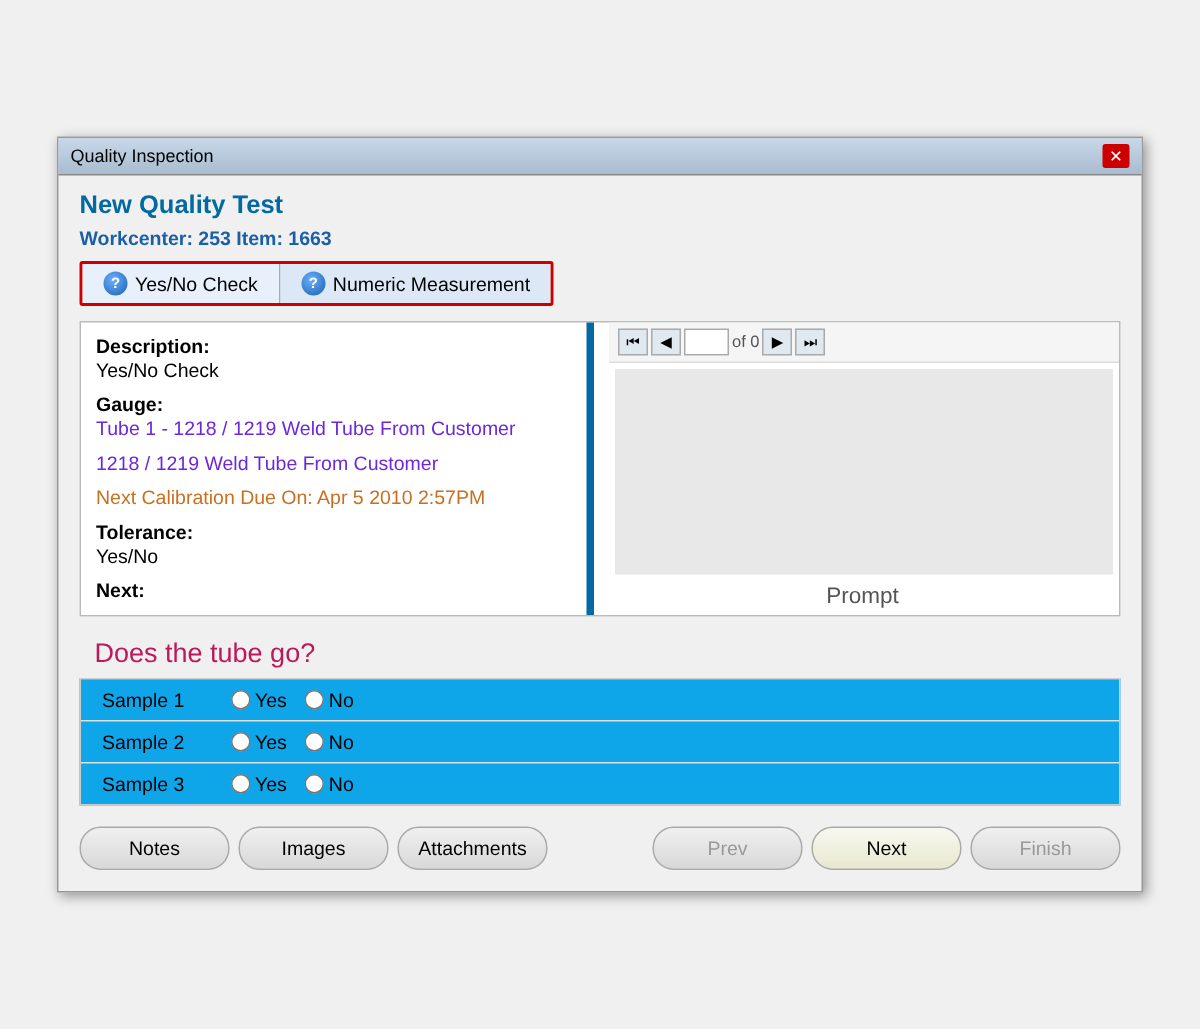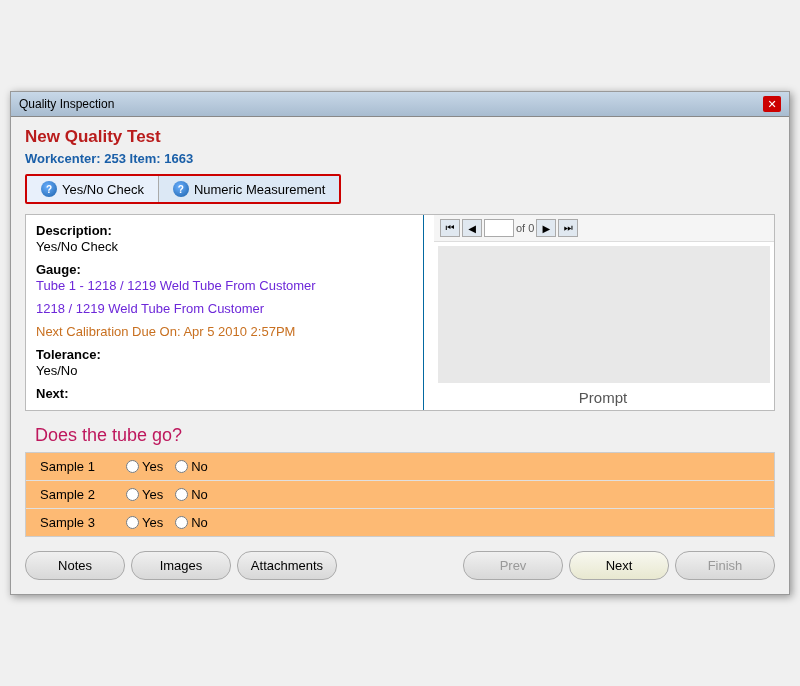--- a/index.html
+++ b/index.html
@@ -8,21 +8,21 @@
       font-size: 13px;
       background: #f0f0f0;
       display: flex;
       justify-content: center;
       align-items: center;
       width: 800px;
       height: 686px;
       overflow: hidden;
     }
     .window {
-      width: 780px;
+      width: 724px;
       background: #f0f0f0;
       border: 1px solid #999;
       box-shadow: 2px 2px 8px rgba(0,0,0,0.4);
     }
     .title-bar {
       background: linear-gradient(to bottom, #c8d8e8, #a8bcd0);
       padding: 4px 8px;
       display: flex;
       align-items: center;
       justify-content: space-between;
@@ -42,21 +42,21 @@
       cursor: pointer;
       display: flex;
       align-items: center;
       justify-content: center;
       border-radius: 2px;
     }
     .content {
       padding: 10px 14px 10px 14px;
     }
     .page-title {
-      color: #b91c1c;
+      color: #0369a1;
       font-size: 17px;
       font-weight: bold;
       margin-bottom: 4px;
     }
     .workcenter-info {
       color: #1a5fa8;
       font-size: 13px;
       font-weight: bold;
       margin-bottom: 8px;
     }
@@ -98,21 +98,21 @@
     .main-panel {
       display: flex;
       gap: 10px;
       border: 1px solid #bbb;
       background: #fff;
       margin-bottom: 8px;
     }
     .left-panel {
       flex: 1;
       padding: 8px 10px;
-      border-right: 1px solid #0369a1;
+      border-right: 5px solid #0369a1;
     }
     .right-panel {
       width: 340px;
       display: flex;
       flex-direction: column;
     }
     .nav-bar {
       display: flex;
       align-items: center;
       gap: 2px;
@@ -171,21 +171,21 @@
     .notes-area {
       margin-top: 2px;
     }
     .question-text {
       color: #be185d;
       font-size: 18px;
       padding: 6px 10px;
     }
     .samples-section {
       border: 1px solid #ccc;
-      background: #fdba74;
+      background: #0ea5e9;
       margin-bottom: 8px;
     }
     .sample-row {
       display: flex;
       align-items: center;
       padding: 6px 14px;
       border-bottom: 1px solid #e0e0e0;
       gap: 16px;
     }
     .sample-row:last-child { border-bottom: none; }

